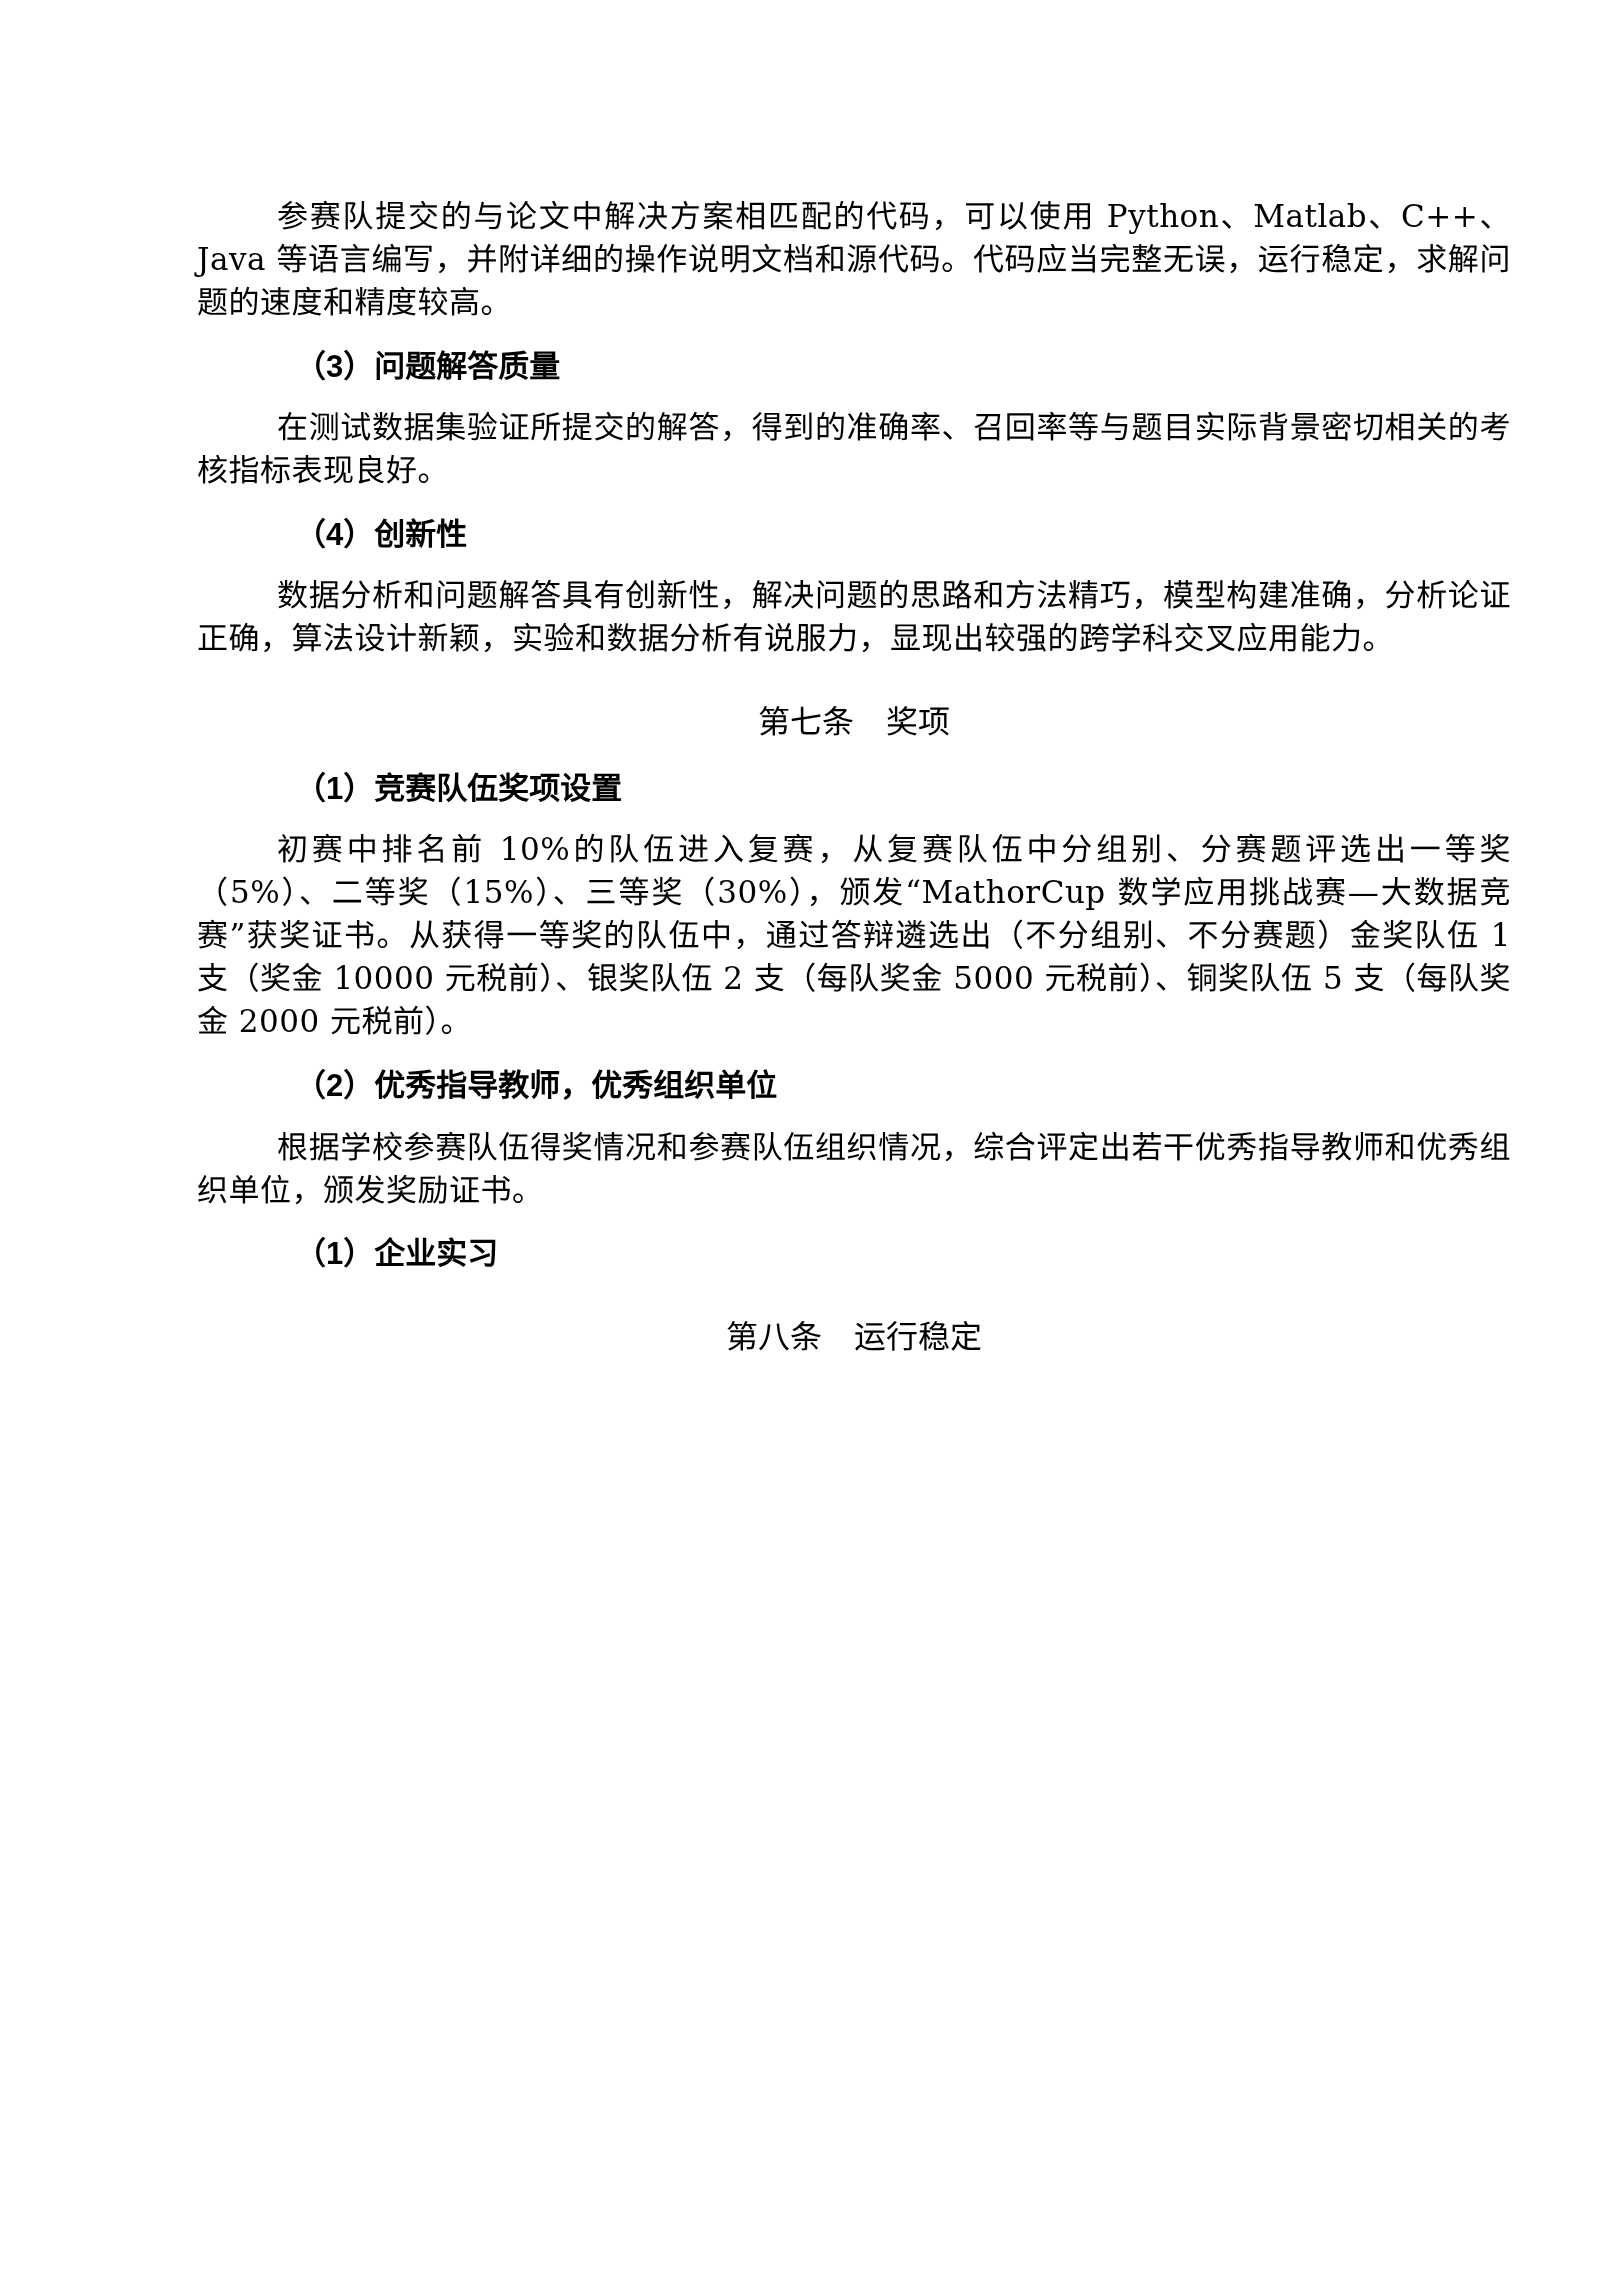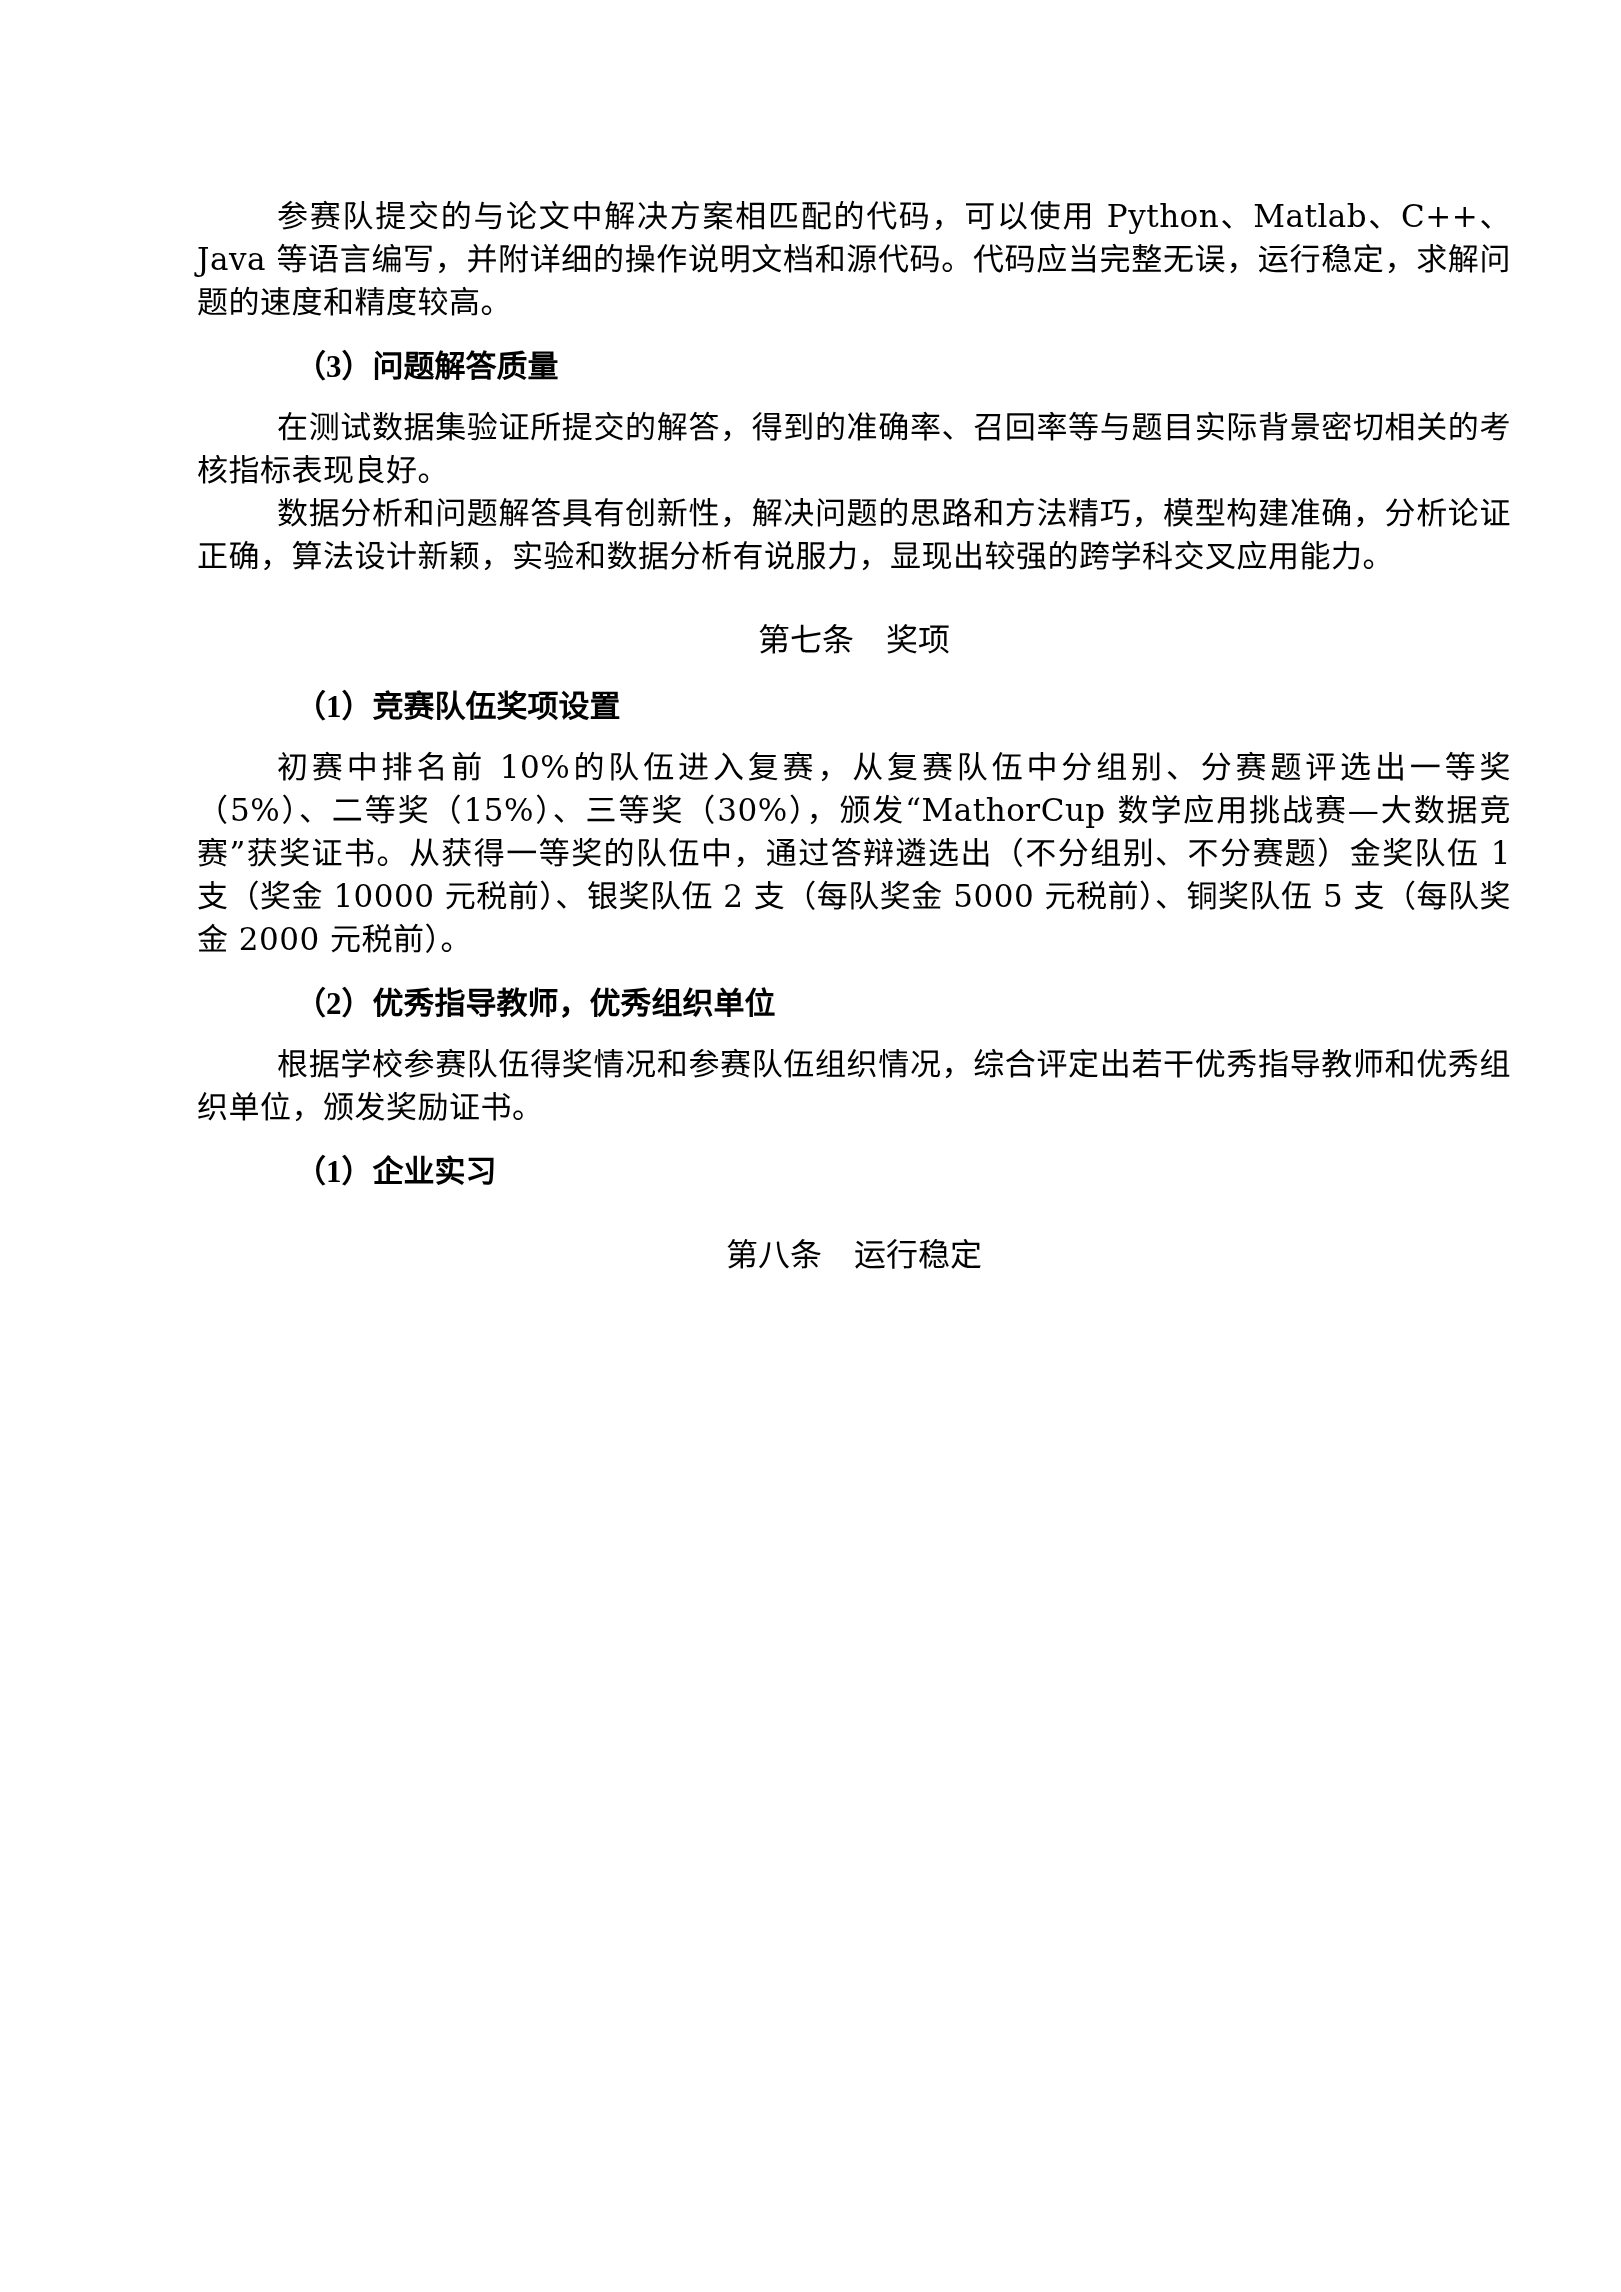--- a/index.html
+++ b/index.html
@@ -24,21 +24,21 @@
   .block {
     margin: 0;
   }
   .paragraph {
     text-align: justify;
     text-justify: inter-ideograph;
     text-indent: 80px;
     letter-spacing: 0.5px;
   }
   .subheading {
-    font-family: Liberation Serif, serif;
+    font-family: Liberation Sans, sans-serif;
     font-weight: bold;
     font-size: 31px;
     line-height: 43px;
     text-indent: 98px;
     margin: 20.6px 0 18.6px 0;
   }
   .chapter {
     font-family: "DejaVu Sans", "Liberation Sans", sans-serif;
     font-weight: normal;
     font-size: 32px;
@@ -49,20 +49,21 @@
   }
 </style>
 </head>
 <body>
 
 <div class="page" style="background: rgb(255, 255, 255); color: rgb(0, 0, 0);">
   <div>
       <p class="block paragraph">参赛队提交的与论文中解决方案相匹配的代码，可以使用 Python、Matlab、C++、Java 等语言编写，并附详细的操作说明文档和源代码。代码应当完整无误，运行稳定，求解问题的速度和精度较高。</p>
       <h3 class="block subheading">（3）问题解答质量</h3>
       <p class="block paragraph">在测试数据集验证所提交的解答，得到的准确率、召回率等与题目实际背景密切相关的考核指标表现良好。</p>
+      <h3 class="block subheading">（4）创新性</h3>
       <p class="block paragraph">数据分析和问题解答具有创新性，解决问题的思路和方法精巧，模型构建准确，分析论证正确，算法设计新颖，实验和数据分析有说服力，显现出较强的跨学科交叉应用能力。</p>
       <h3 class="block chapter">第七条　奖项</h3>
       <h3 class="block subheading">（1）竞赛队伍奖项设置</h3>
       <p class="block paragraph">初赛中排名前 10%的队伍进入复赛，从复赛队伍中分组别、分赛题评选出一等奖（5%）、二等奖（15%）、三等奖（30%），颁发“MathorCup 数学应用挑战赛—大数据竞赛”获奖证书。从获得一等奖的队伍中，通过答辩遴选出（不分组别、不分赛题）金奖队伍 1 支（奖金 10000 元税前）、银奖队伍 2 支（每队奖金 5000 元税前）、铜奖队伍 5 支（每队奖金 2000 元税前）。</p>
       <h3 class="block subheading">（2）优秀指导教师，优秀组织单位</h3>
       <p class="block paragraph">根据学校参赛队伍得奖情况和参赛队伍组织情况，综合评定出若干优秀指导教师和优秀组织单位，颁发奖励证书。</p>
       <h3 class="block subheading">（1）企业实习</h3>
       <h3 class="block chapter">第八条　运行稳定</h3>
     </div>
 </div>

